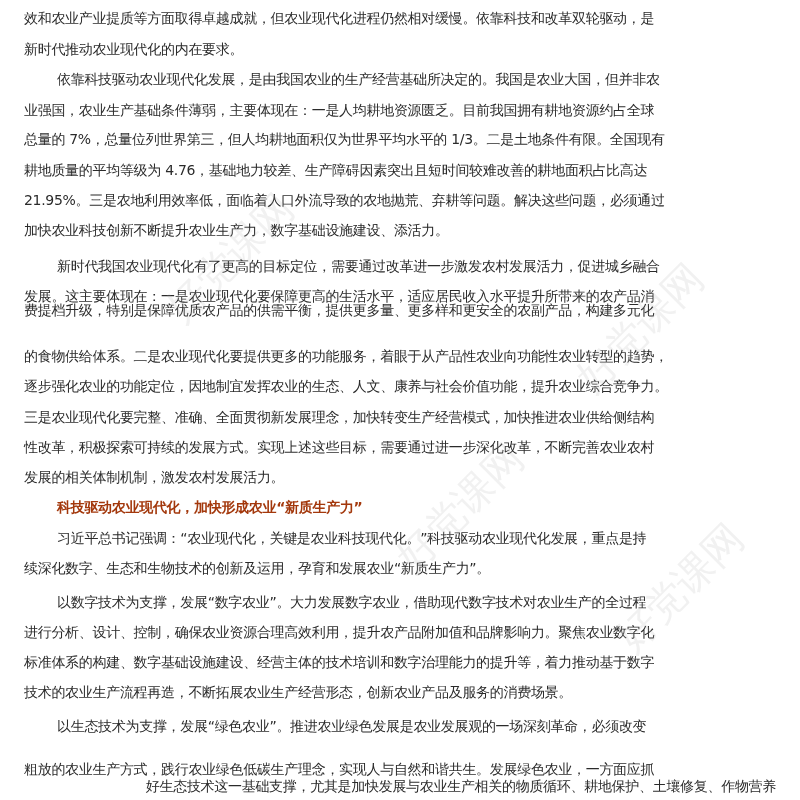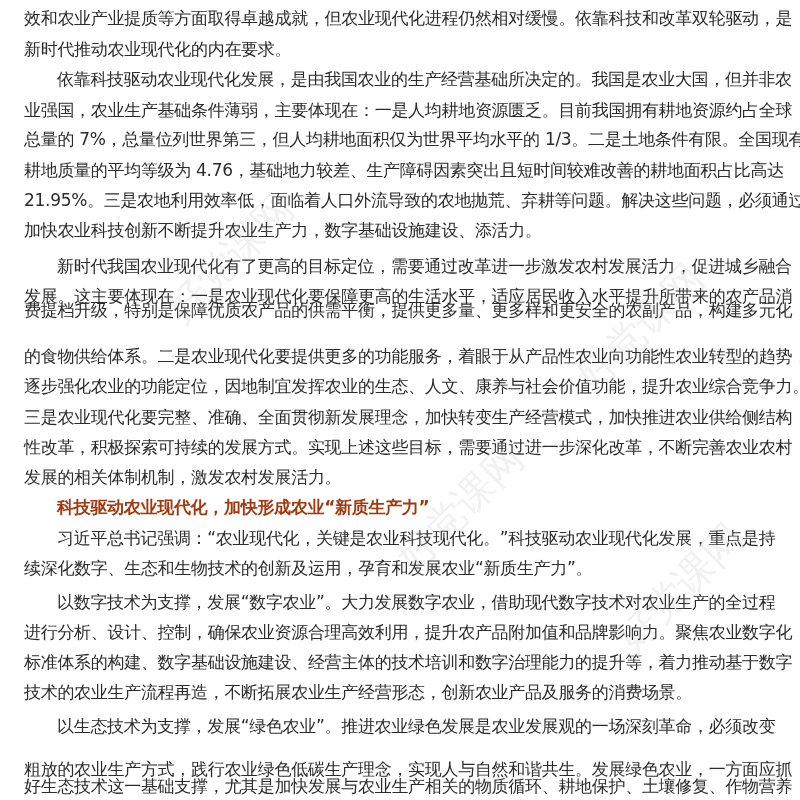--- a/index.html
+++ b/index.html
@@ -18,21 +18,21 @@
   .page {
     position: absolute;
     left: 0;
     top: -4px;
     width: 800px;
   }
   .line {
     position: absolute;
     left: 24px;
     width: 752px;
-    font-size: 17px;
+    font-size: 14px;
     line-height: 20px;
     white-space: nowrap;
     letter-spacing: -0.3px;
   }
   .indent {
     left: 57px;
   }
   .heading {
     color: #a3380c;
     font-weight: bold;

